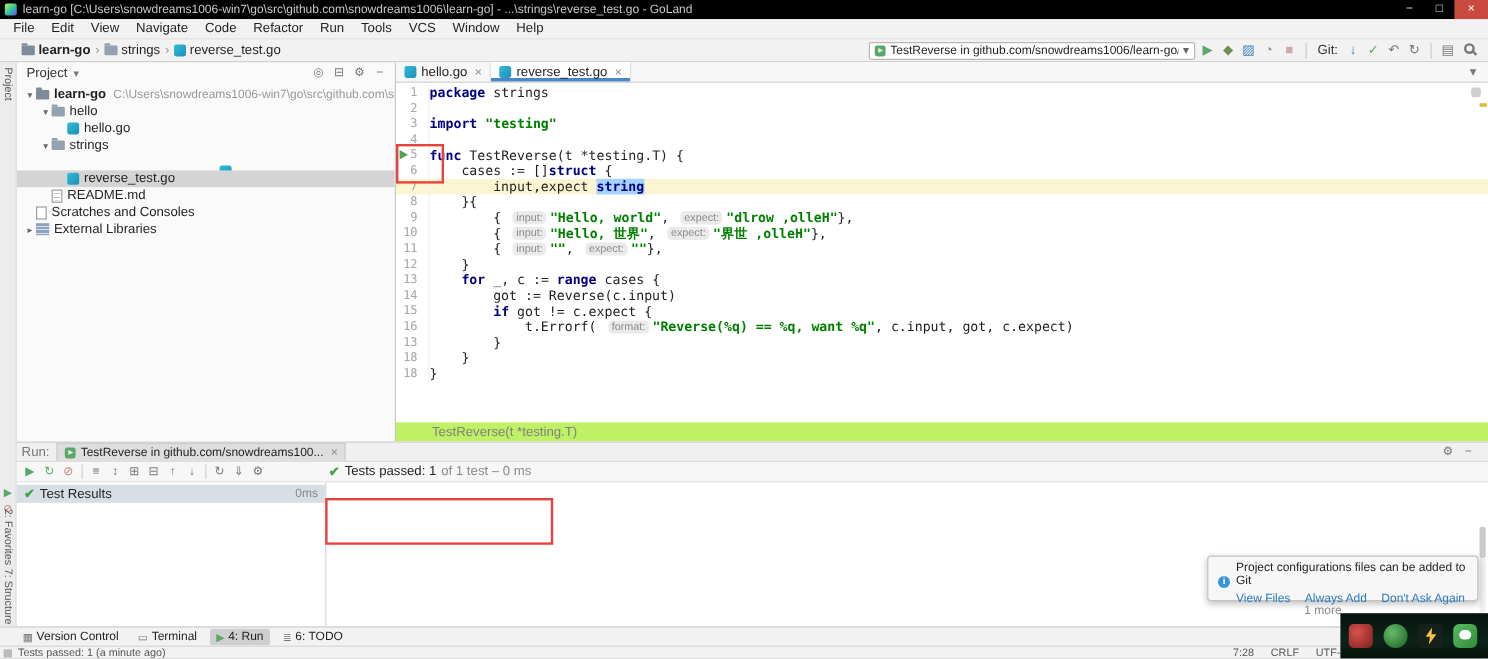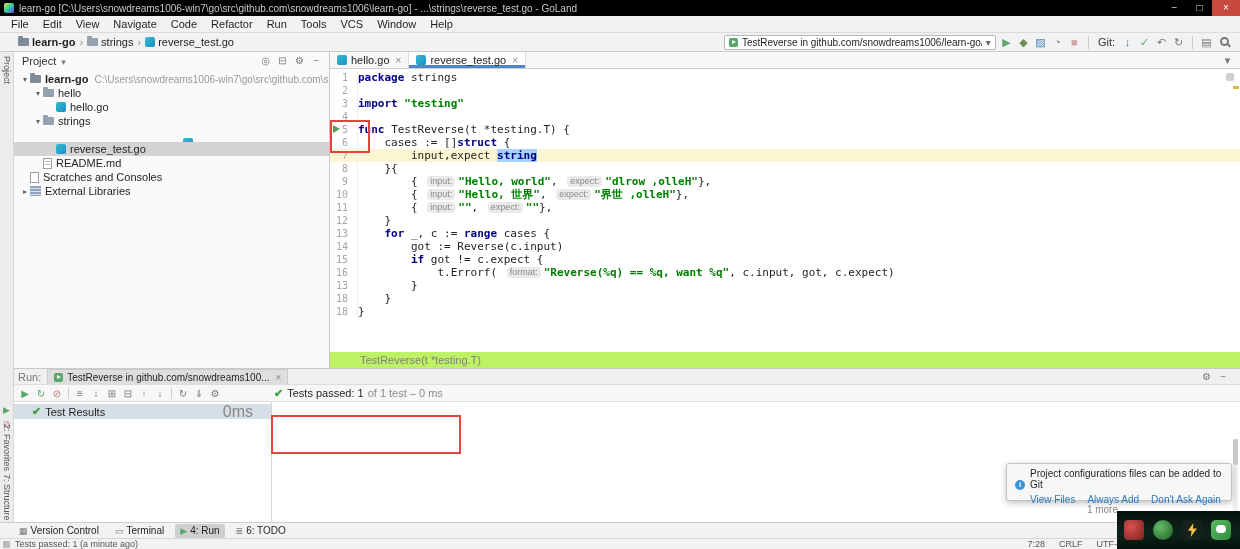--- a/index.html
+++ b/index.html
@@ -124,22 +124,22 @@
   #rp-toolbar{height:17px;background:#f7f7f7;border-bottom:1px solid #e0e0e0;display:flex;
               align-items:center;position:relative}
   #rp-toolbar-icons{display:flex;align-items:center;margin-left:3px}
   #rp-toolbar-icons .tbi{width:16px;font-size:10px}
   .sep-v{width:1px;height:12px;background:#d0d0d0;margin:0 3px}
   #rp-summary{position:absolute;left:260px;display:flex;align-items:center;gap:4px}
   .green-check::before{content:"✔";color:#3fa345;font-weight:bold}
   #sum-rest{color:#8a8a8a}
   #rp-body{position:absolute;top:33px;bottom:0;left:0;right:0}
   #rp-tree{position:absolute;left:0;top:0;bottom:0;width:258px;border-right:1px solid #d6d6d6;background:#fff}
-  .rp-trow{height:15px;display:flex;align-items:center;background:#d7dee6;padding:0 18px;gap:4px;margin-top:2px}
-  #tr-time{margin-left:auto;color:#888;font-size:16px}
+  .rp-trow{height:15px;display:flex;align-items:center;background:#d7dee6;padding:0 6px;gap:4px;margin-top:2px}
+  #tr-time{margin-left:auto;color:#888;font-size:10px}
   #rp-console{position:absolute;left:258px;top:0;right:0;bottom:0;
               font-family:"DejaVu Sans Mono",monospace;font-size:10px;line-height:13px;
               padding:2px 0 0 6px}
   .cline{height:13px;white-space:pre}
   .cl-err{color:#c4554d}
   .cl-out{color:#1c1c1c}
   .cl-sys{color:#1c1c1c;font-weight:bold}
   #rc-scroll{position:absolute;right:2px;top:37px;width:5px;height:112px;background:#f0f0f0}
   #rc-thumb{width:5px;height:26px;background:#c9c9c9;border-radius:3px}
 

